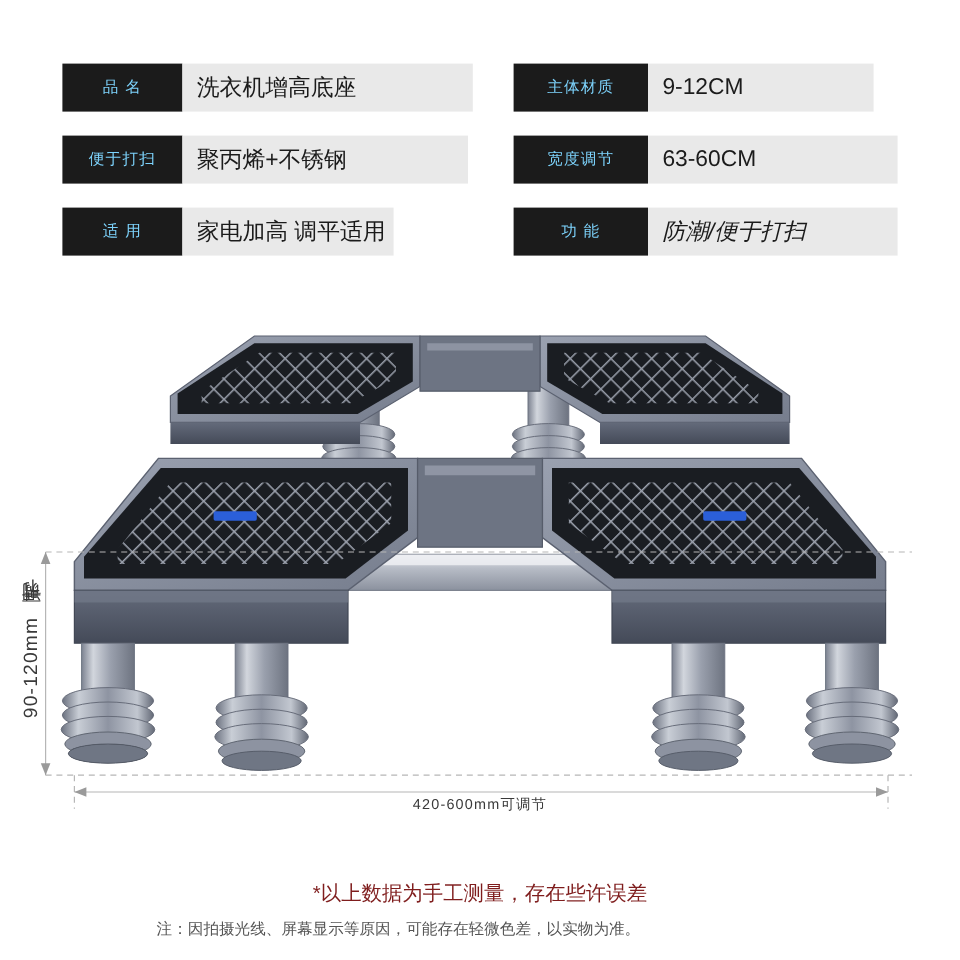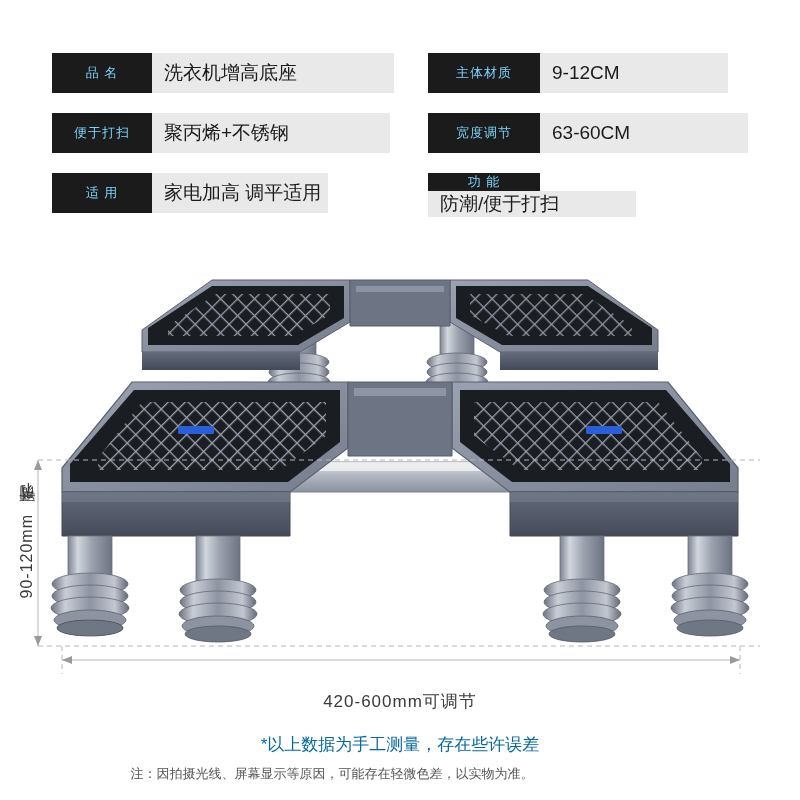--- a/index.html
+++ b/index.html
@@ -50,30 +50,30 @@
     padding: 0 12px;
     box-sizing: border-box;
     white-space: nowrap;
   }
 
   .row-l1 { left: 52px;  top: 53px; }
   .row-l2 { left: 52px;  top: 113px; }
   .row-l3 { left: 52px;  top: 173px; justify-content: flex-end; }
   .row-r1 { left: 428px; top: 53px; }
   .row-r2 { left: 428px; top: 113px; border-radius: 18px; }
-  .row-r3 { left: 428px; top: 173px; flex-direction: column; }
+  .row-r3 { left: 428px; top: 173px; }
 
   .k-w-l { width: 100px; }
   .k-w-r { width: 112px; }
   .v-w-l1 { width: 242px; }
   .v-w-l2 { width: 238px; }
   .v-w-l3 { width: 176px; }
   .v-w-r1 { width: 188px; }
   .v-w-r2 { width: 208px; }
-  .v-w-r3 { width: 208px; }
+  .v-w-r3 { width: 208px; font-style: italic; }
 
   
   .product-area {
     position: absolute;
     left: 0;
     top: 230px;
     width: 800px;
     height: 450px;
   }
   .product-svg { display: block; }
@@ -93,37 +93,37 @@
     writing-mode: vertical-rl;
     transform: rotate(180deg);
     font-size: 16px;
     color: #3a3a3a;
     letter-spacing: 1px;
     white-space: nowrap;
   }
   .dim-width-label {
     position: absolute;
     left: 0;
-    top: 690px;
+    top: 662px;
+    width: 800px;
+    text-align: center;
+    font-size: 12px;
+    color: #3a3a3a;
+    letter-spacing: 1px;
+  }
+
+  
+  .note-1 {
+    position: absolute;
+    left: 0;
+    top: 733px;
     width: 800px;
     text-align: center;
     font-size: 17px;
-    color: #3a3a3a;
-    letter-spacing: 1px;
-  }
-
-  
-  .note-1 {
-    position: absolute;
-    left: 0;
-    top: 733px;
-    width: 800px;
-    text-align: center;
-    font-size: 17px;
-    color: #0369a1;
+    color: #7f1d1d;
   }
   .note-2 {
     position: absolute;
     left: 0;
     top: 765px;
     width: 664px;
     text-align: center;
     font-size: 13px;
     color: #555555;
   }

